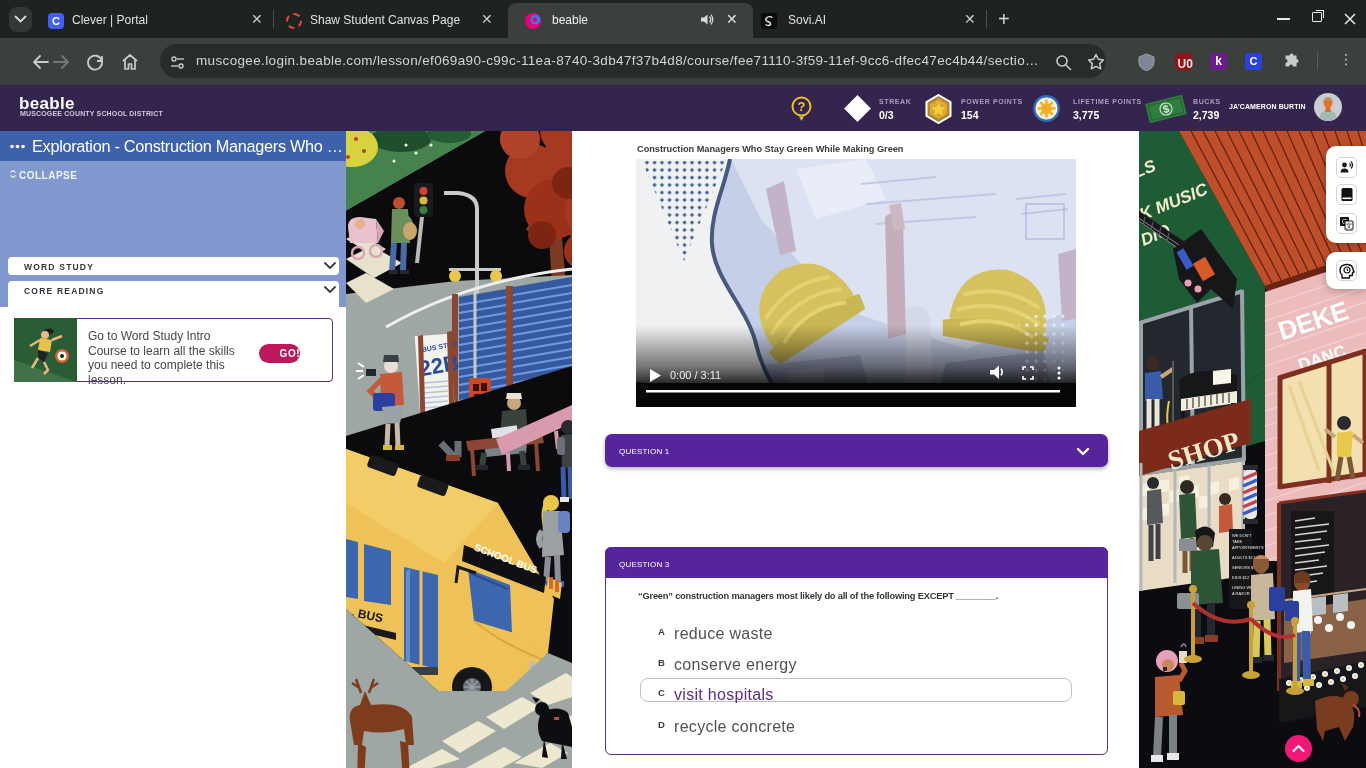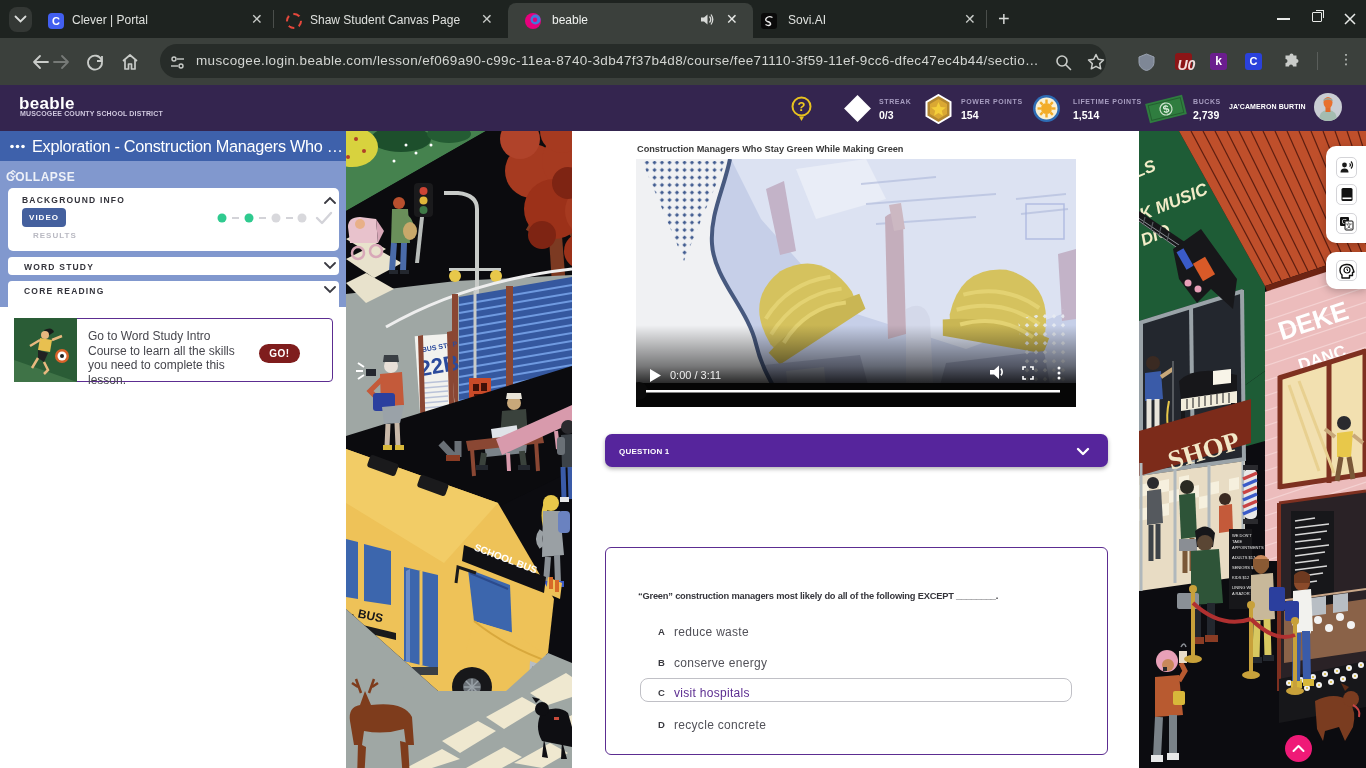--- a/index.html
+++ b/index.html
@@ -25,24 +25,24 @@
 
   
   #sidebar { position:absolute; left:0; top:131px; width:347px; height:637px; background:#fff; }
   .sbcard { position:absolute; left:8px; width:331px; background:#fff; border-radius:5px; }
   .sbhead { font-size:8.5px; font-weight:bold; letter-spacing:1.2px; color:#33333b; }
 
   
   #content { position:absolute; left:572px; top:131px; width:567px; height:637px; background:#fff; }
   .qbar { position:absolute; left:33px; width:503px; height:33px; background:#56259c; border-radius:7px;
           box-shadow:0 2px 4px rgba(0,0,0,0.3); }
-  .qtxt { position:absolute; left:14px; top:13px; color:#fff; font-weight:bold; font-size:8px; letter-spacing:0.2px; }
+  .qtxt { position:absolute; left:14px; top:13px; color:#fff; font-weight:normal; font-size:8px; letter-spacing:0.2px; }
   .chev { position:absolute; width:14px; height:12px; }
   .optletter { position:absolute; color:#3a3a40; font-size:9.5px; font-weight:bold; }
-  .opttext { position:absolute; color:#515158; font-size:12px; letter-spacing:0.3px; }
+  .opttext { position:absolute; color:#515158; font-size:16px; letter-spacing:0.3px; }
 
   
   .toolpanel { position:absolute; background:#fff; border-radius:10px 0 0 10px; box-shadow:0 2px 8px rgba(0,0,0,0.25); }
   .toolbtn { position:absolute; width:21px; height:21px; border:1px solid #d4d4d8; border-radius:5px; background:#fff; }
 </style>
 </head>
 <body>
 <div id="page">
 
   <div id="tabbar">
@@ -117,21 +117,21 @@
         <path d="M11 11 L15.5 15.5" stroke="#c9ccc9" stroke-width="1.6" stroke-linecap="round"></path>
       </svg>
     <svg class="abs" style="left:1087px;top:15px;" width="18" height="18" viewBox="0 0 18 18">
         <path d="M9 1.5 L11.3 6.3 L16.5 7 L12.7 10.6 L13.7 15.8 L9 13.3 L4.3 15.8 L5.3 10.6 L1.5 7 L6.7 6.3 Z" fill="none" stroke="#c9ccc9" stroke-width="1.5" stroke-linejoin="round"></path>
       </svg>
 
     <svg class="abs" style="left:1138px;top:15px;" width="17" height="18" viewBox="0 0 17 18">
         <path d="M8.5 1 L16 4 V9 C16 13.5 12.8 16.5 8.5 17.5 C4.2 16.5 1 13.5 1 9 V4 Z" fill="#7e8796" stroke="#9aa2b0" stroke-width="1"></path>
       </svg>
     <div class="abs" style="left:1175px;top:15px;width:17px;height:17px;background:#8c1517;border-radius:3px;"></div>
-    <div class="abs" style="left:1177.5px;top:19px;color:#f3dede;font-size:14px;font-weight:bold;font-style:italic;">U0</div>
+    <div class="abs" style="left:1177.5px;top:19px;color:#f3dede;font-size:12px;font-weight:bold;">U0</div>
     <div class="abs" style="left:1210px;top:15px;width:17px;height:17px;background:#6b1d8e;border-radius:3px;color:#fff;font-size:12px;font-weight:bold;text-align:center;line-height:17px;">k</div>
     <div class="abs" style="left:1245px;top:15px;width:17px;height:17px;background:#2a41dc;border-radius:3px;color:#fff;font-size:11px;font-weight:bold;text-align:center;line-height:17px;">C</div>
     <svg class="abs" style="left:1283px;top:15px;" width="17" height="17" viewBox="0 0 17 17">
         <path d="M6.5 2.5 a2 2 0 0 1 4 0 h3 v3.5 a2 2 0 0 1 0 4 v3.5 h-3.5 a2 2 0 0 0 -4 0 H2.5 v-3.5 a2 2 0 0 0 0 -4 V2.5 Z" fill="#c9ccc9"></path>
       </svg>
     <div class="abs" style="left:1317px;top:14px;width:1px;height:18px;background:#5a5e5b;"></div>
     <div class="abs" style="left:1339px;top:13px;color:#c9ccc9;font-size:14px;">⋮</div>
   </div>
 
   <div id="bheader">
@@ -167,21 +167,21 @@
             <path d="M5.5 14.5 H9"></path>
             <path d="M20 14.5 H23.5"></path>
             <path d="M8.2 8.2 L10.6 10.6"></path>
             <path d="M18.4 18.4 L20.8 20.8"></path>
             <path d="M20.8 8.2 L18.4 10.6"></path>
             <path d="M10.6 18.4 L8.2 20.8"></path>
           </g>
         </g>
     </svg>
     <div class="hdrlabel" style="left:1073px;top:13px;">LIFETIME POINTS</div>
-    <div class="hdrval" style="left:1073px;top:24px;">1,514</div>
+    <div class="hdrval" style="left:1073px;top:24px;">3,775</div>
 
     <svg class="abs" style="left:1143px;top:8px;" width="46" height="32" viewBox="0 0 46 32">
       <g transform="rotate(-14 23 16)">
         <rect x="4" y="6" width="38" height="20" fill="#2f7d3f"></rect>
         <rect x="6.5" y="8.5" width="33" height="15" fill="none" stroke="#245f30" stroke-width="1"></rect>
         <circle cx="23" cy="16" r="6" fill="#2f7d3f" stroke="#cfe3cf" stroke-width="1.2"></circle>
         <text x="23" y="20" font-size="11" font-weight="bold" fill="#dff0df" text-anchor="middle" font-family="Liberation Sans">$</text>
       </g>
     </svg>
     <div class="hdrlabel" style="left:1193px;top:13px;">BUCKS</div>
@@ -209,40 +209,22 @@
     <div class="abs" style="left:0;top:30px;width:347px;height:146px;background:#8198ce;"></div>
     <svg class="abs" style="left:10px;top:12.5px;" width="15" height="5" viewBox="0 0 15 5">
         <circle cx="2" cy="2.5" r="1.8" fill="#fff"></circle>
         <circle cx="7.5" cy="2.5" r="1.8" fill="#fff"></circle>
         <circle cx="13" cy="2.5" r="1.8" fill="#fff"></circle>
       </svg>
     <div class="abs" style="left:32px;top:6px;color:#fff;font-size:16.3px;letter-spacing:-0.3px;white-space:nowrap;">Exploration - Construction Managers Who …</div>
     <svg class="abs" style="left:10px;top:39px;" width="6" height="8" viewBox="0 0 6 8">
         <path d="M0.5 2.5 L3 0.5 L5.5 2.5 M0.5 5.5 L3 7.5 L5.5 5.5" stroke="#eef1f8" stroke-width="1.1" fill="none"></path>
       </svg>
-    <div class="abs" style="left:6px;top:39px;color:#eef1f8;font-size:12px;font-weight:bold;letter-spacing:0.5px;">COLLAPSE</div>
-
-    <div class="sbcard" style="top:57px;height:63px;">
-      <div class="sbhead" style="position:absolute;left:14px;top:7px;">BACKGROUND INFO</div>
-      <svg class="abs" style="left:316px;top:8px;" width="12" height="8" viewBox="0 0 12 8">
-          <path d="M1 7 L6 2 L11 7" stroke="#3a3a42" stroke-width="1.8" fill="none" stroke-linecap="round"></path>
-        </svg>
-      <div class="abs" style="left:14px;top:20px;width:44px;height:19px;background:#44609e;border-radius:4px;color:#fff;font-size:8px;font-weight:bold;letter-spacing:1px;text-align:center;line-height:19px;">VIDEO</div>
-      <div class="abs" style="left:25px;top:43px;color:#b9b9c2;font-size:8px;font-weight:bold;letter-spacing:1px;">RESULTS</div>
-      <svg class="abs" style="left:204px;top:21px;" width="128" height="18" viewBox="0 0 128 18">
-        <circle cx="10" cy="9" r="4.5" fill="#2fca8f"></circle>
-        <rect x="20" y="8.2" width="7" height="1.6" fill="#c9c9cf"></rect>
-        <circle cx="37" cy="9" r="4.5" fill="#2fca8f"></circle>
-        <rect x="47" y="8.2" width="7" height="1.6" fill="#c9c9cf"></rect>
-        <circle cx="64" cy="9" r="4.5" fill="#d8d8dc"></circle>
-        <rect x="74" y="8.2" width="7" height="1.6" fill="#c9c9cf"></rect>
-        <circle cx="90" cy="9" r="4.5" fill="#d8d8dc"></circle>
-        <path d="M105 9 L110 14 L119 4" stroke="#d3d3d9" stroke-width="2.4" fill="none" stroke-linecap="round" stroke-linejoin="round"></path>
-      </svg>
-    </div>
+    <div class="abs" style="left:19px;top:39px;color:#eef1f8;font-size:10px;font-weight:bold;letter-spacing:0.5px;">COLLAPSE</div>
+
 
     <div class="sbcard" style="top:126px;height:18px;border-radius:4px;">
       <div class="sbhead" style="position:absolute;left:16px;top:5px;">WORD STUDY</div>
       <svg class="abs" style="left:316px;top:5px;" width="12" height="8" viewBox="0 0 12 8">
           <path d="M1 1 L6 6 L11 1" stroke="#3a3a42" stroke-width="1.8" fill="none" stroke-linecap="round"></path>
         </svg>
     </div>
 
     <div class="sbcard" style="top:150px;height:34px;border-radius:4px;">
       <div class="sbhead" style="position:absolute;left:16px;top:5px;">CORE READING</div>
@@ -259,21 +241,21 @@
         <circle cx="31" cy="17" r="4" fill="#e8b87f"></circle>
         <path d="M26 20 L38 22 L36 34 L24 32 Z" fill="#e8c050"></path>
         <path d="M24 32 L34 35 L30 44 L24 40 Z" fill="#222"></path>
         <path d="M30 44 L34 52 L30 56 M24 40 L18 50" stroke="#e8b87f" stroke-width="2.5" fill="none"></path>
         <path d="M38 22 L48 18 M26 22 L16 28" stroke="#e8b87f" stroke-width="2.5" fill="none"></path>
         <circle cx="48" cy="38" r="7" fill="#d8622a"></circle>
         <circle cx="48" cy="38" r="4.5" fill="#fff"></circle>
         <circle cx="48" cy="38" r="2" fill="#222"></circle>
       </svg>
       <div class="abs" style="left:73px;top:10px;width:160px;color:#46464d;font-size:12px;line-height:14.5px;">Go to Word Study Intro Course to learn all the skills you need to complete this lesson.</div>
-      <div class="abs" style="left:244px;top:25px;width:41px;height:19px;background:#7f1d1d;border-radius:10px;color:#fff;font-size:10px;font-weight:bold;text-align:center;line-height:19px;letter-spacing:0.5px;">GO!</div>
+      <div class="abs" style="left:244px;top:25px;width:41px;height:19px;background:#be185d;border-radius:10px;color:#fff;font-size:10px;font-weight:bold;text-align:right;line-height:19px;letter-spacing:0.5px;">GO!</div>
     </div>
   </div>
 
   <svg class="abs" style="left:346px;top:131px;" width="226" height="637" viewBox="0 0 226 637">
     <rect width="226" height="637" fill="#0c0c10"></rect>
 
     <polygon points="0,0 140,0 0,80" fill="#45824e"></polygon>
     <ellipse cx="55" cy="8" rx="30" ry="13" fill="#1d4f2c"></ellipse>
     <ellipse cx="103" cy="3" rx="22" ry="9" fill="#245c33"></ellipse>
     <ellipse cx="6" cy="16" rx="26" ry="20" fill="#d8d23e"></ellipse>
@@ -633,20 +615,23 @@
 
     <div class="qbar" style="top:303px;">
       <div class="qtxt">QUESTION 1</div>
       <svg class="chev" style="right:18px;top:11px;" viewBox="0 0 14 12">
           <path d="M2 4 L7 9 L12 4" stroke="#fff" stroke-width="2.4" fill="none" stroke-linecap="round" stroke-linejoin="round"></path>
         </svg>
     </div>
 
 
     <div class="abs" style="left:33px;top:416px;width:503px;height:208px;border:1.5px solid #5c2d91;border-radius:6px;background:#fff;"></div>
+    <div class="qbar" style="top:416px;height:31px;border-radius:6px 6px 0 0;box-shadow:none;">
+      <div class="qtxt">QUESTION 3</div>
+    </div>
     <div class="abs" style="left:66px;top:460px;color:#35353b;font-size:9.3px;font-weight:bold;letter-spacing:-0.2px;">“Green” construction managers most likely do all of the following EXCEPT ________.</div>
     <div class="optletter" style="left:86px;top:495px;">A</div>
     <div class="opttext" style="left:102px;top:494px;">reduce waste</div>
     <div class="optletter" style="left:86px;top:526px;">B</div>
     <div class="opttext" style="left:102px;top:525px;">conserve energy</div>
     <div class="abs" style="left:68px;top:547px;width:432px;height:24px;border:1px solid #c0c0c6;border-radius:8px;"></div>
     <div class="optletter" style="left:86px;top:556px;">C</div>
     <div class="opttext" style="left:102px;top:555px;color:#5c2d91;">visit hospitals</div>
     <div class="optletter" style="left:86px;top:588px;">D</div>
     <div class="opttext" style="left:102px;top:587px;">recycle concrete</div>

